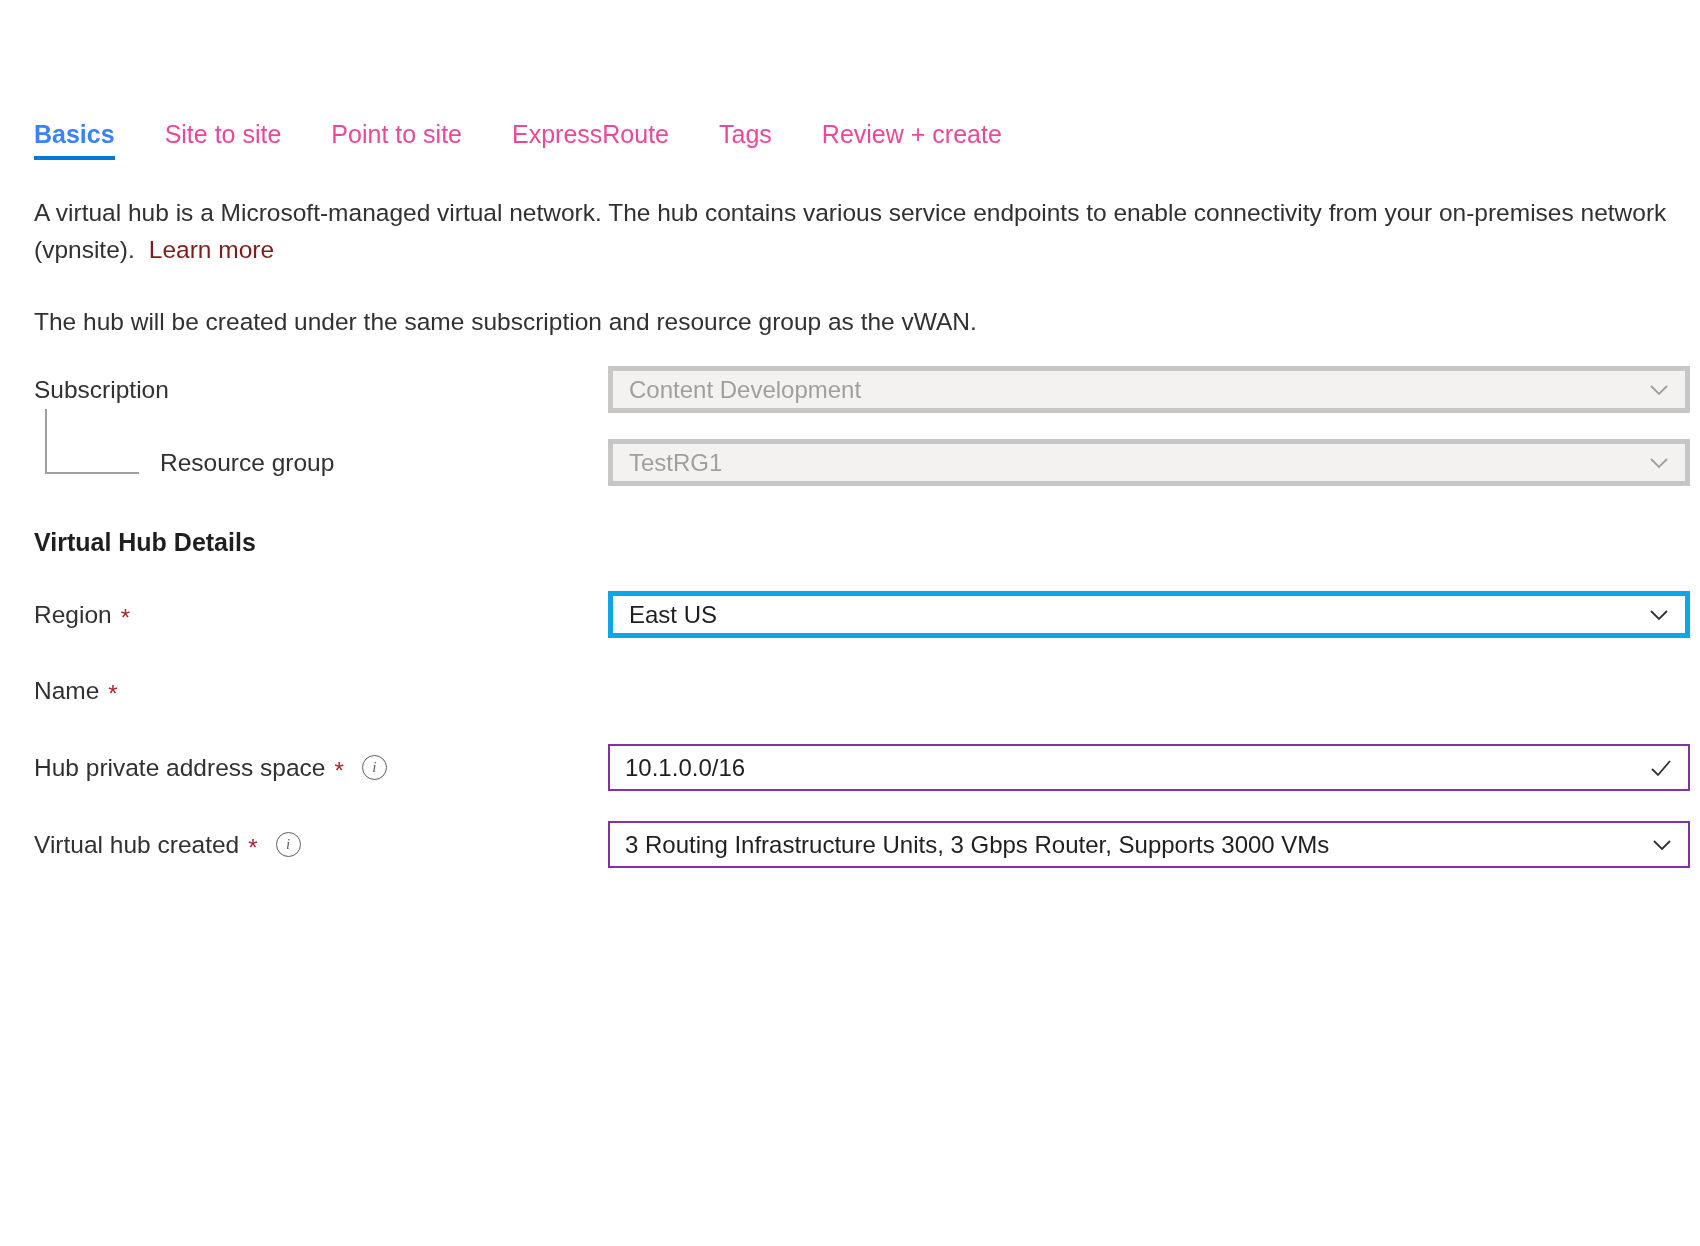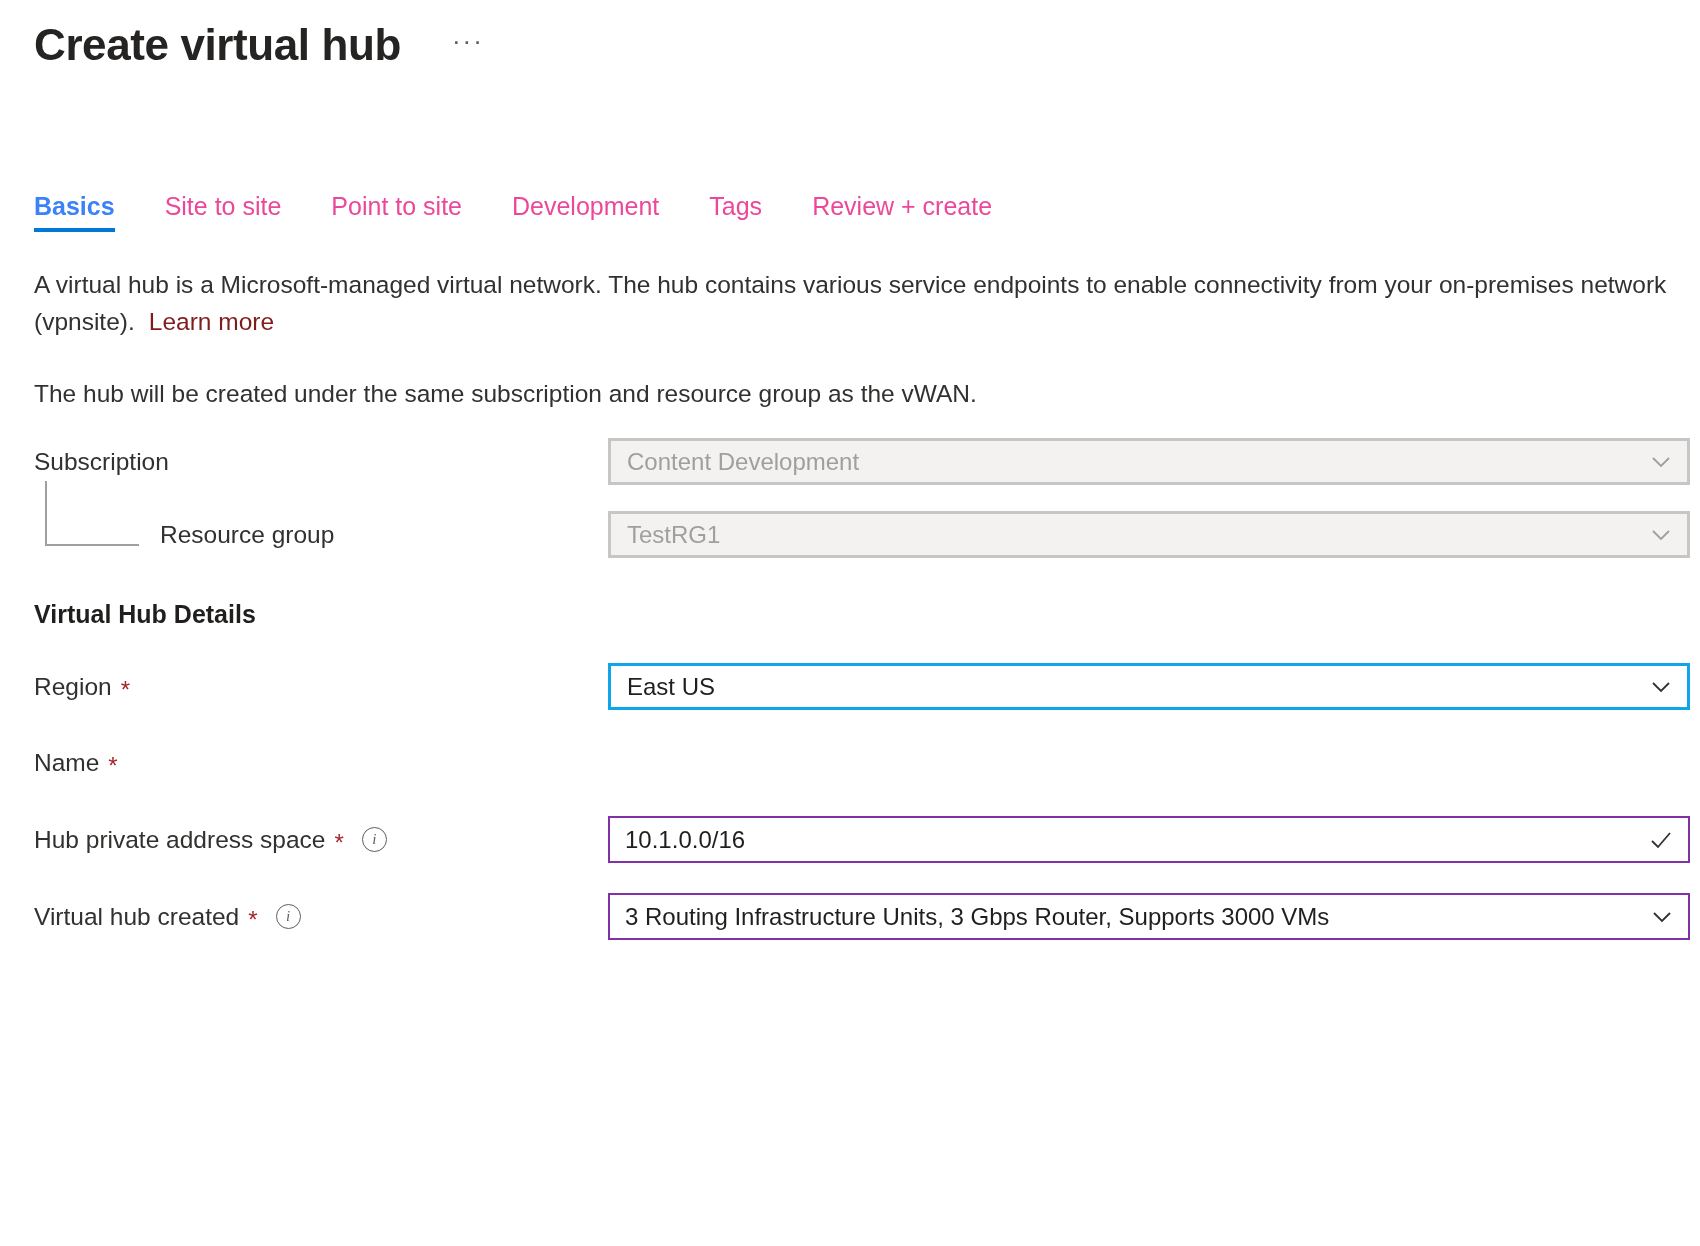--- a/index.html
+++ b/index.html
@@ -175,21 +175,21 @@
   
   .control {
     position: relative;
     flex: 0 0 1082px;
     width: 1082px;
     height: 47px;
     box-sizing: border-box;
     display: flex;
     align-items: center;
     background: #ffffff;
-    border: 3px solid #0ea5e9;
+    border: 5px solid #0ea5e9;
     padding: 0 48px 0 16px;
     font-size: 24px;
     color: #201f1e;
     cursor: pointer;
   }
   .control.disabled {
     background: #f3f2f1;
     border-color: #c8c6c4;
     color: #a19f9d;
     cursor: default;
@@ -221,30 +221,26 @@
     width: 24px;
     height: 24px;
     pointer-events: none;
   }
 </style>
 </head>
 <body>
 
 <div class="page">
 
-  <div class="header">
-    <div class="page-title">Create virtual hub</div>
-    <div class="ellipsis-btn">···</div>
-  </div>
 
   <div class="tabs">
     <div class="tab active">Basics</div>
     <div class="tab">Site to site</div>
     <div class="tab">Point to site</div>
-    <div class="tab">Development</div>
+    <div class="tab">ExpressRoute</div>
     <div class="tab">Tags</div>
     <div class="tab">Review + create</div>
   </div>
 
   <div class="description">
     <span>A virtual hub is a Microsoft-managed virtual network. The hub contains various service endpoints to enable connectivity from your on-premises network (vpnsite).</span><a class="link">Learn more</a>
   </div>
 
   <div class="section-sub">The hub will be created under the same subscription and resource group as the vWAN.</div>
 

